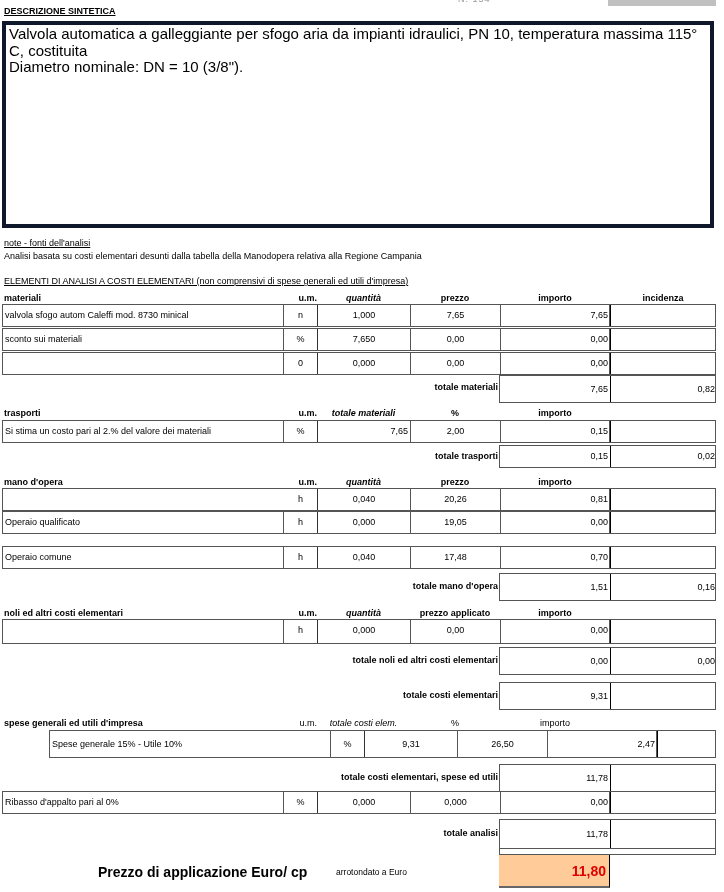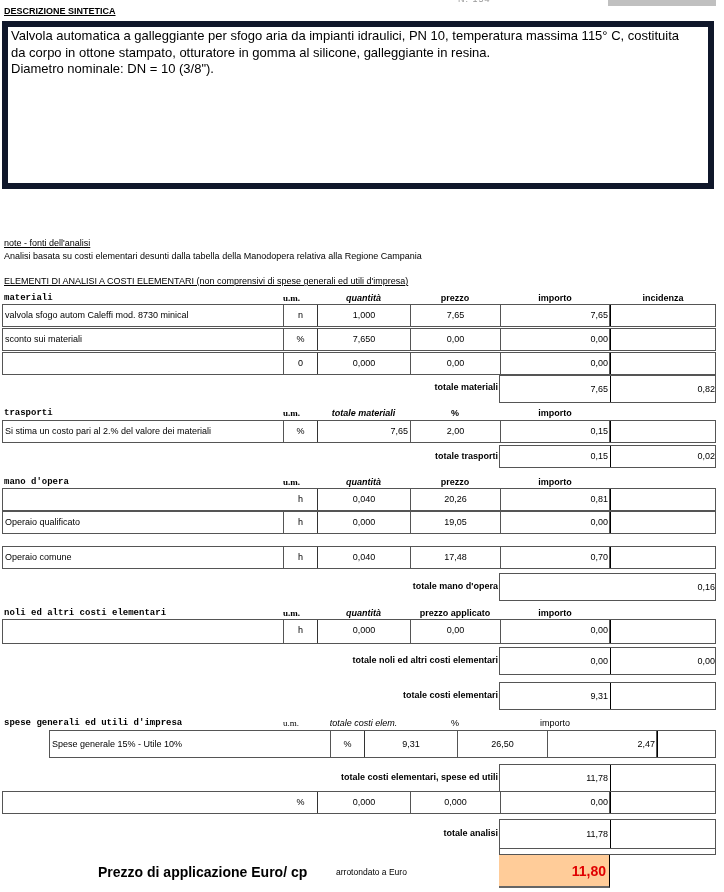--- a/index.html
+++ b/index.html
@@ -2,30 +2,30 @@
 <html><head>
 <meta charset="utf-8">
 <style>
   html, body { margin:0; padding:0; background:#fff; }
   body { width:724px; height:892px; position:relative; overflow:hidden;
          font-family:"Liberation Sans", sans-serif; color:#000; font-size:9px; }
   .abs { position:absolute; }
   .topmark { left:458px; top:-6px; font-size:9px; color:#999; letter-spacing:1px; }
   .graybox { left:608px; top:0; width:108px; height:6px; background:#c0c0c0; }
   .h-desc { left:4px; top:6px; font-weight:bold; font-size:9px; text-decoration:underline; }
-  .descbox { left:2px; top:21px; width:712px; height:168px; border:6px solid #0f172a; box-sizing:border-box;
-             padding:1px 3px; font-size:13px; line-height:16.5px; }
+  .descbox { left:2px; top:21px; width:712px; height:207px; border:4px solid #0f172a; box-sizing:border-box;
+             padding:1px 3px; font-size:15px; line-height:16.5px; }
   .note-h { left:4px; top:238px; font-size:9px; text-decoration:underline; }
   .note-t { left:4px; top:251px; font-size:9px; }
   .elem-h { left:4px; top:276px; font-size:9px; text-decoration:underline; }
 
   .hdr { position:absolute; font-weight:bold; font-size:9px; height:12px; line-height:12px; }
   .hdr.norm { font-weight:normal; }
-  .c-desc{ left:4px;font-family:Liberation Mono, monospace; }
-  .c-um  { left:283px; width:34px; text-align:left;font-family:Liberation Serif, serif; }
+  .c-desc{ left:4px; }
+  .c-um  { left:283px; width:34px; text-align:right; }
   .c-q   { left:317px; width:93px; text-align:center;font-style:italic; }
   .c-p   { left:410px; width:90px; text-align:center; }
   .c-i   { left:500px; width:110px; text-align:center; }
   .c-inc { left:610px; width:106px; text-align:center; }
 
   .row { position:absolute; left:2px; width:608px; height:23px; border:1px solid #555;
          border-bottom-width:1.5px; box-sizing:border-box; }
   .cell { position:absolute; top:0; height:100%; line-height:21px; font-size:9px; box-sizing:border-box; }
   .cell.desc { left:0; width:281px; padding-left:2px; border-right:1px solid #555; }
   .cell.um { left:281px; width:34px; text-align:center; border-right:1.5px solid #333; }
@@ -54,21 +54,20 @@
 </style>
 </head>
 <body>
 
 <div class="abs topmark">N. 154</div>
 <div class="abs graybox"></div>
 <div class="abs h-desc">DESCRIZIONE SINTETICA</div>
 
 <div class="abs descbox">
   <div>Valvola automatica a galleggiante per sfogo aria da impianti idraulici, PN 10, temperatura massima 115° C, costituita</div>
-  <div>da corpo in ottone stampato, otturatore in gomma al silicone, galleggiante in resina.</div>
   <div>Diametro nominale: DN = 10 (3/8").</div>
 </div>
 
 <div class="abs note-h">note - fonti dell'analisi</div>
 <div class="abs note-t">Analisi basata su costi elementari desunti dalla tabella della Manodopera relativa alla Regione Campania</div>
 <div class="abs elem-h">ELEMENTI DI ANALISI A COSTI ELEMENTARI (non comprensivi di spese generali ed utili d'impresa)</div>
 
 <div class="hdr c-desc" style="top:292px">materiali</div>
 <div class="hdr c-um" style="top:292px">u.m.</div>
 <div class="hdr c-q" style="top:292px">quantità</div>
@@ -157,20 +156,21 @@
   <div class="cell desc">Operaio comune</div>
   <div class="cell um">h</div>
   <div class="cell q">0,040</div>
   <div class="cell p">17,48</div>
   <div class="cell i">0,70</div>
 </div>
 <div class="incbox" style="top:546px"></div>
 
 <div class="tot-label" style="top:581px">totale mano d'opera</div>
 <div class="totbox" style="top:573px">
+  <div class="tv">1,51</div>
   <div class="ti">0,16</div>
 </div>
 
 <div class="hdr c-desc" style="top:607px">noli ed altri costi elementari</div>
 <div class="hdr c-um" style="top:607px">u.m.</div>
 <div class="hdr c-q" style="top:607px">quantità</div>
 <div class="hdr c-p" style="top:607px">prezzo applicato</div>
 <div class="hdr c-i" style="top:607px">importo</div>
 
 <div class="row" style="top:619px; height:25px;">
@@ -209,20 +209,21 @@
 </div>
 <div class="incbox" style="top:730px; height:28px;"></div>
 
 <div class="tot-label" style="top:772px">totale costi elementari, spese ed utili</div>
 <div class="totbox" style="top:764px">
   <div class="tv">11,78</div>
   <div class="ti"></div>
 </div>
 
 <div class="row" style="top:791px">
+  <div class="cell desc">Ribasso d'appalto pari al 0%</div>
   <div class="cell um">%</div>
   <div class="cell q">0,000</div>
   <div class="cell p">0,000</div>
   <div class="cell i">0,00</div>
 </div>
 <div class="incbox" style="top:791px"></div>
 
 <div class="tot-label" style="top:828px">totale analisi</div>
 <div class="totbox" style="top:819px; height:30px;">
   <div class="tv" style="line-height:28px">11,78</div>

